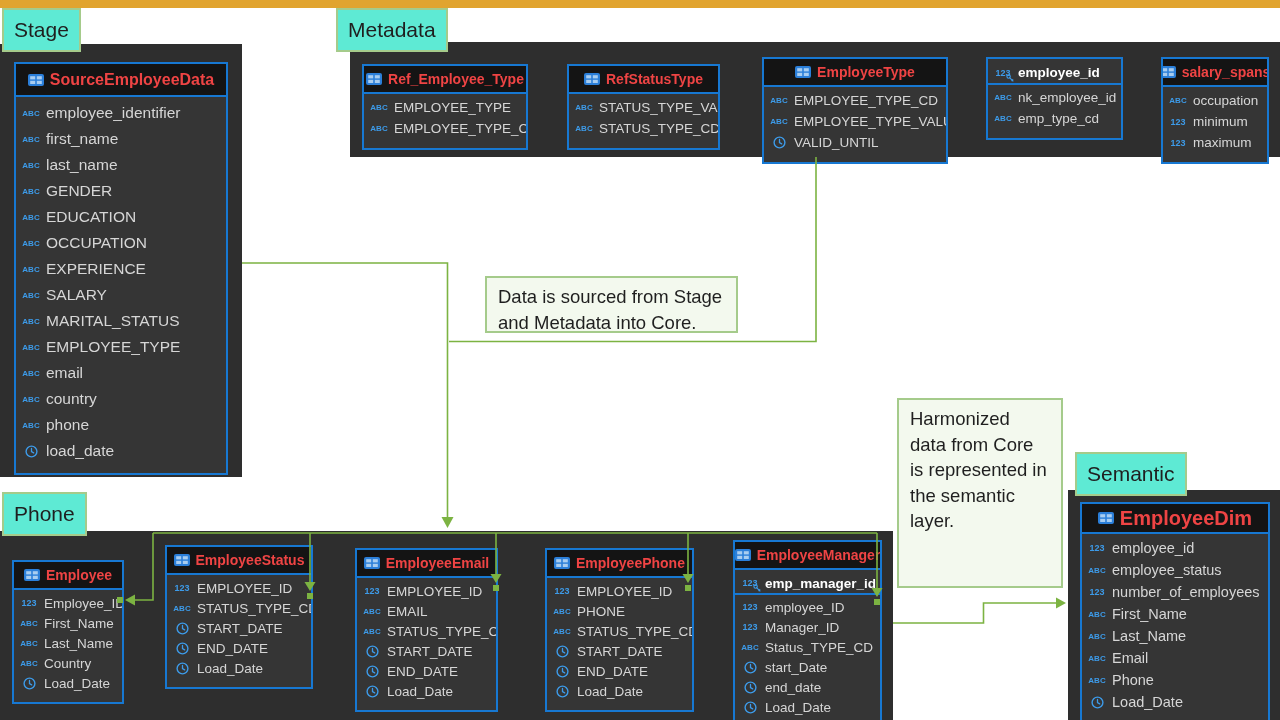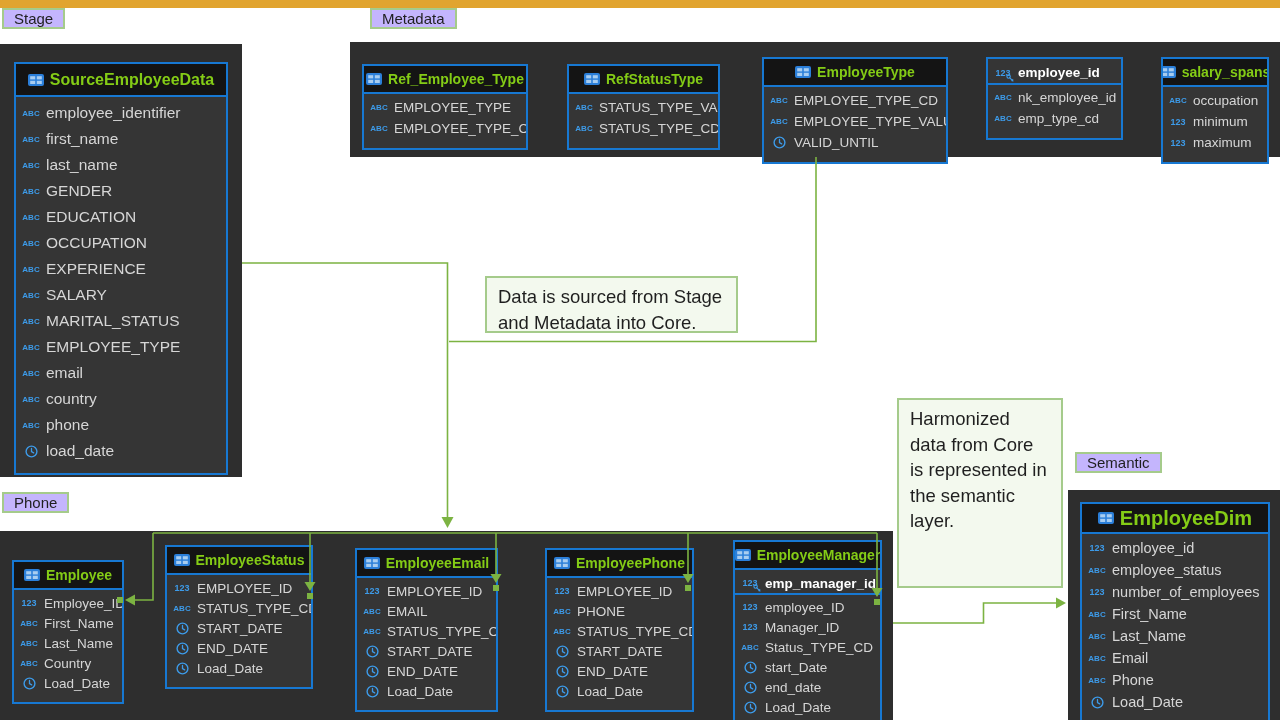--- a/index.html
+++ b/index.html
@@ -6,21 +6,21 @@
   body{
     width:1280px;height:720px;position:relative;overflow:hidden;background:#ffffff;
     font-family:"Liberation Sans",sans-serif;
   }
   .topbar{position:absolute;left:0;top:0;width:1280px;height:8px;background:#E1A42F;z-index:2}
   .panel{position:absolute;background:#2E2E2E;z-index:1}
 
   
   .db-table{position:absolute;z-index:3;background:#353535;border:2px solid #1778D2;box-sizing:border-box}
   .tbl-head{display:flex;align-items:center;justify-content:center;gap:6px;background:#141414;
-    border-bottom:2px solid #1778D2;color:#84cc16;font-weight:700;white-space:nowrap;overflow:hidden}
+    border-bottom:2px solid #1778D2;color:#ef4444;font-weight:700;white-space:nowrap;overflow:hidden}
   .tbl-body{padding:3px 0 9px}
   .tbl-row{display:flex;align-items:center;gap:6px;padding:0 6px;color:#D6D6D6;white-space:nowrap;overflow:hidden}
   .tbl-row.pk{font-weight:700;color:#ffffff;border-bottom:2px solid #1778D2;margin-bottom:2px}
   .f-icon{color:#3D9BE9;font-weight:700;flex:0 0 auto;display:inline-flex;align-items:center;justify-content:center;position:relative;min-width:18px}
   .f-icon.text{font-size:8px}
   .f-icon.number{font-size:9px}
   .f-icon svg{display:block}
   .key-ovl{position:absolute;right:-2px;bottom:-4px;line-height:0}
   .tbl-icon{display:inline-flex;line-height:0}
 
@@ -28,41 +28,41 @@
   .lg  .tbl-head{height:31px;font-size:16px}
   .lg  .tbl-row{height:26px;font-size:15.5px}
   .md  .tbl-head{height:26px;font-size:14px}
   .md  .tbl-row{height:21px;font-size:13.5px}
   .sm  .tbl-head{height:26px;font-size:14px}
   .sm  .tbl-row{height:20px;font-size:13.5px}
   .sem .tbl-head{height:28px;font-size:20px}
   .sem .tbl-row{height:22px;font-size:14.5px}
 
   
-  .sec-label{position:absolute;z-index:5;background:#c4b5fd;border:2px solid #A5CB8B;color:#1f1f1f;
-    font-size:15px;padding:0 10px;box-sizing:border-box;white-space:nowrap}
+  .sec-label{position:absolute;z-index:5;background:#5eead4;border:2px solid #A5CB8B;color:#1f1f1f;
+    font-size:21px;padding:8px 10px;box-sizing:border-box;white-space:nowrap}
   .note{position:absolute;z-index:5;background:#F3F9EE;border:2px solid #A5CB8B;color:#1f1f1f;
     font-size:18.5px;line-height:1.38;padding:6px 11px;box-sizing:border-box}
 
   #connectors{position:absolute;left:0;top:0;z-index:4;pointer-events:none}
   #connectors path{fill:none;stroke:#7CB342;stroke-width:1.6px}
   #connectors polygon,#connectors rect{fill:#7CB342;stroke:none}
 </style>
 </head>
 <body>
 
 <div class="topbar"></div>
 
 <div class="panel" style="left:0;top:44px;width:242px;height:433px"></div>
 <div class="panel" style="left:350px;top:42px;width:930px;height:115px"></div>
 <div class="panel" style="left:0;top:531px;width:893px;height:189px"></div>
 <div class="panel" style="left:1068px;top:490px;width:212px;height:230px"></div>
 
 <div class="sec-label" style="left:2px;top:8px">Stage</div>
-<div class="sec-label" style="left:370px;top:8px">Metadata</div>
+<div class="sec-label" style="left:336px;top:8px">Metadata</div>
 <div class="sec-label" style="left:2px;top:492px">Phone</div>
 <div class="sec-label" style="left:1075px;top:452px">Semantic</div>
 
 <div class="note" style="left:485px;top:276px;width:253px;height:57px">Data is sourced from Stage and Metadata into Core.</div>
 <div class="note" style="left:897px;top:398px;width:166px;height:190px">Harmonized data from Core is represented in the semantic layer.</div>
 
 <svg id="connectors" width="1280" height="720">
   <path d="M242,263 H447.5 V518"></path>
   <polygon points="441.5,517 453.5,517 447.5,528"></polygon>
   <path d="M816,157 V341.5 H449"></path>

